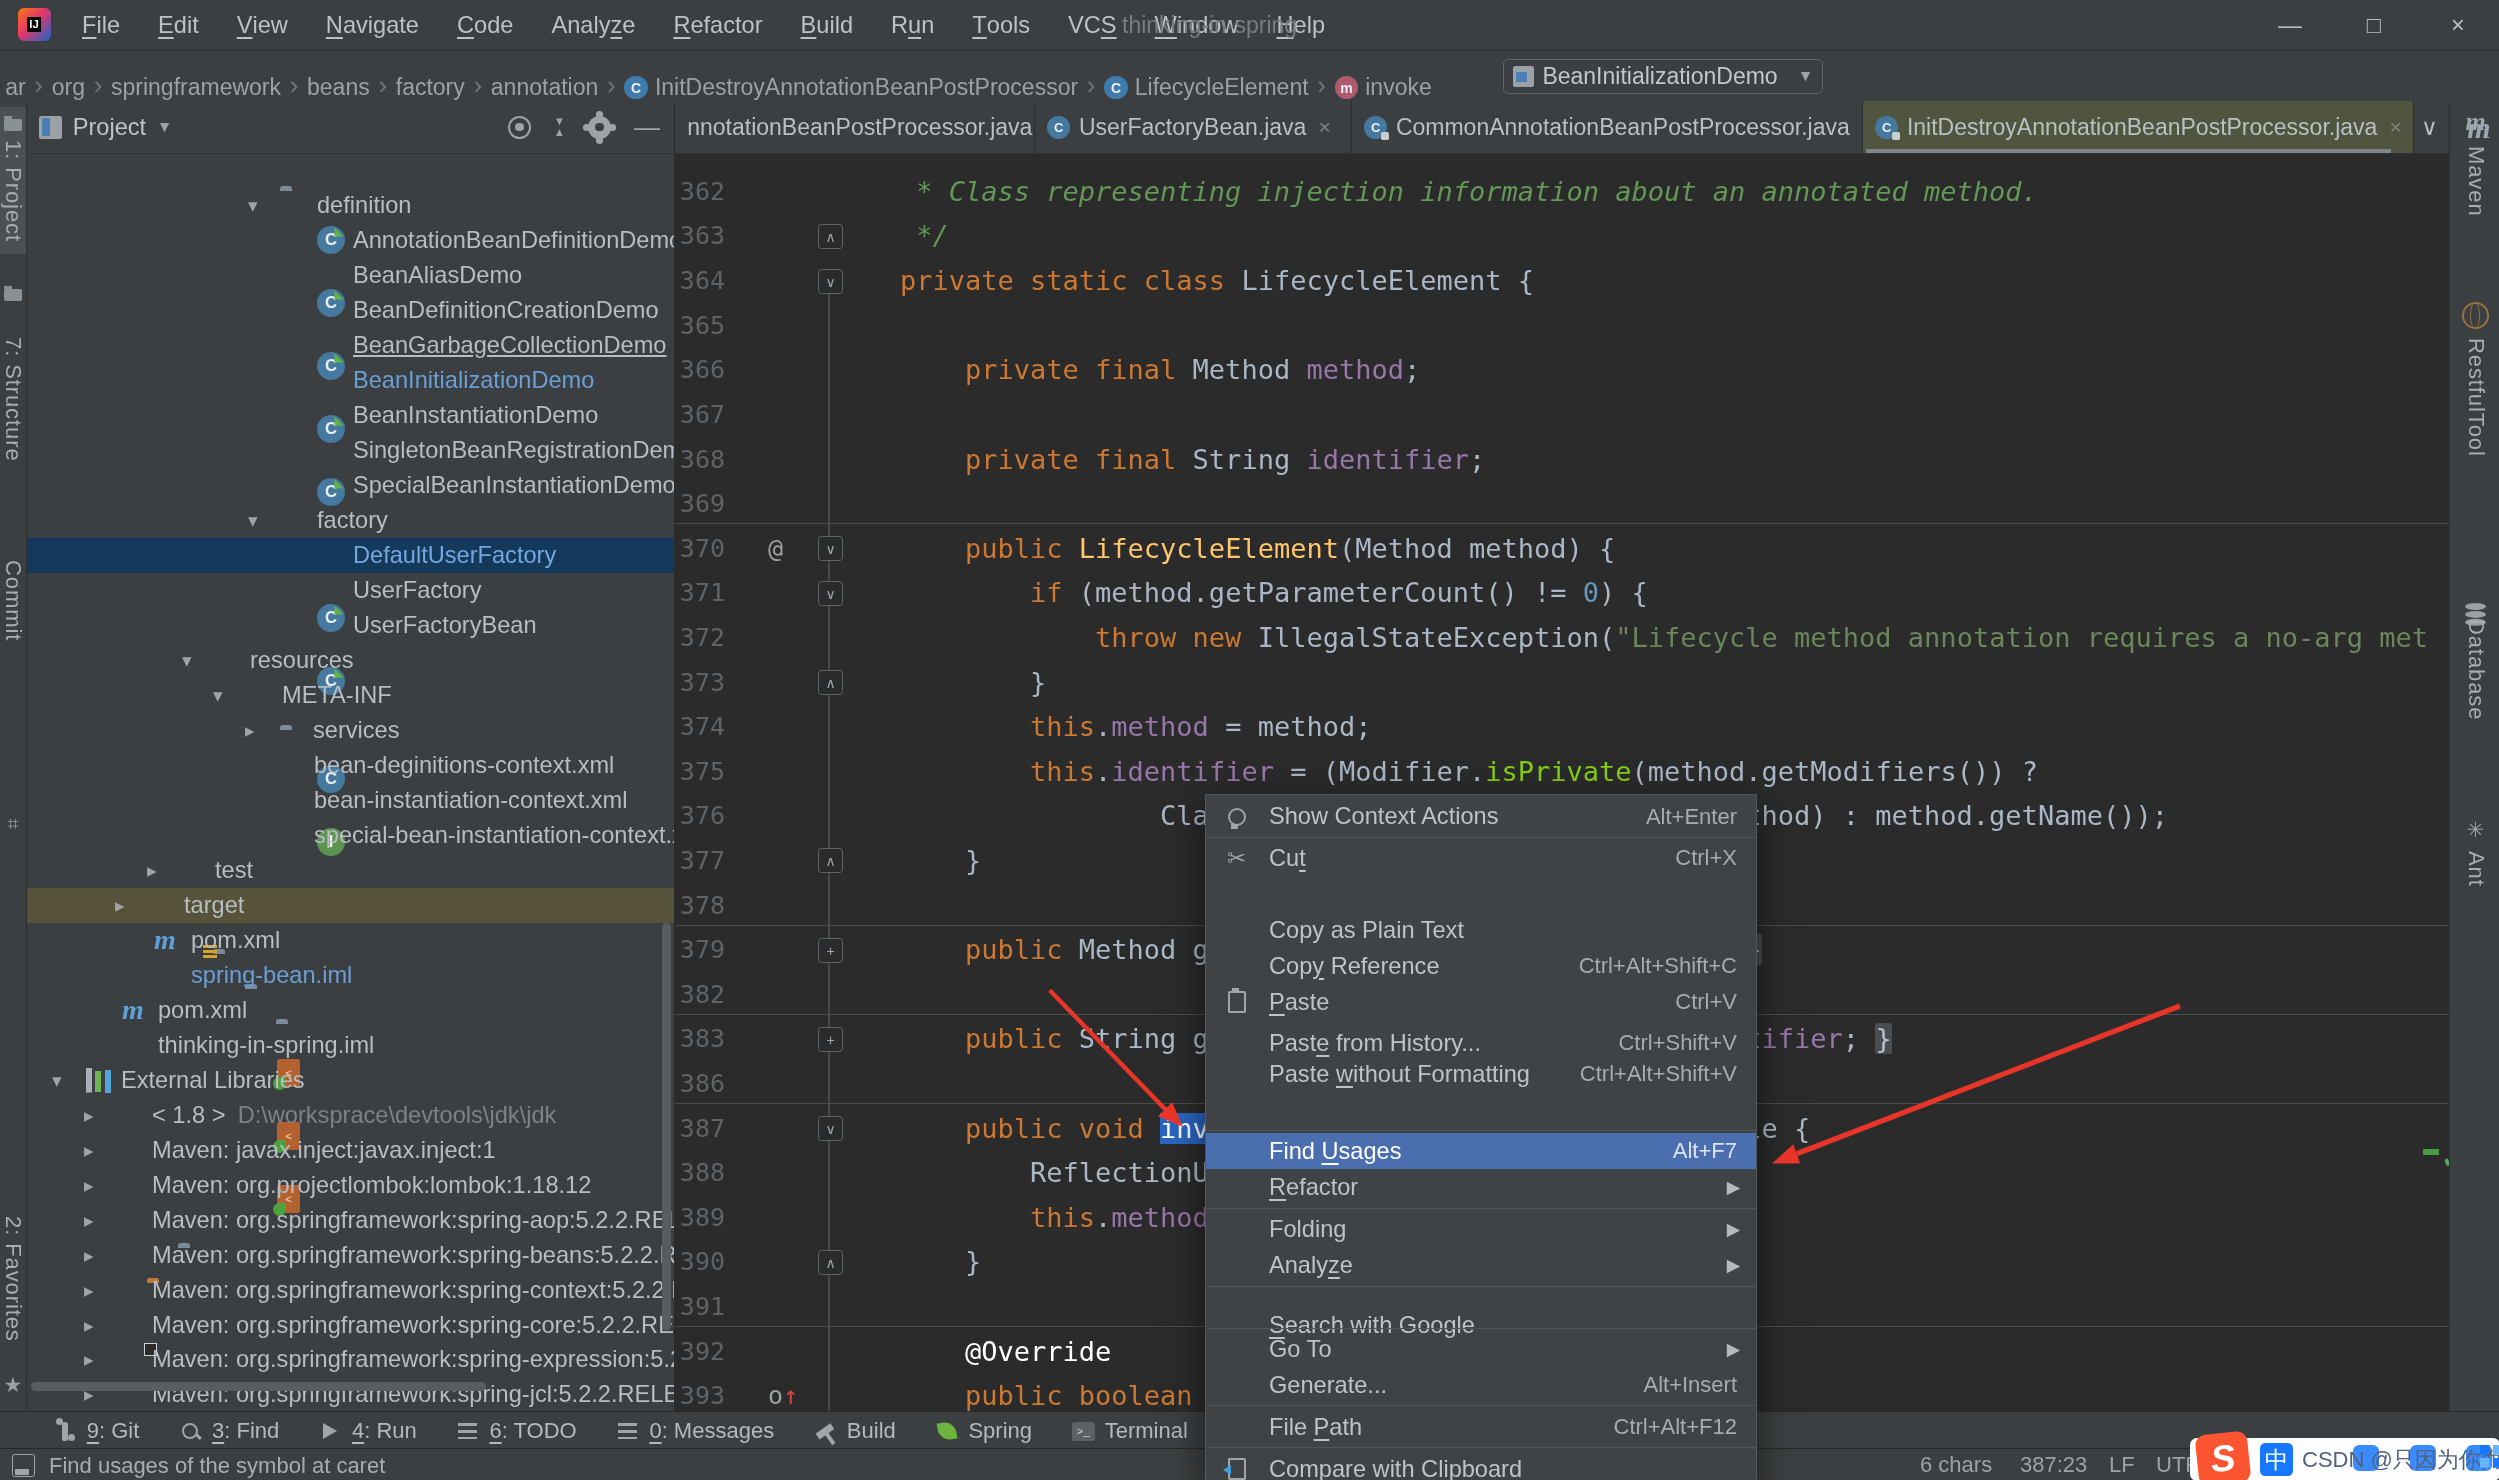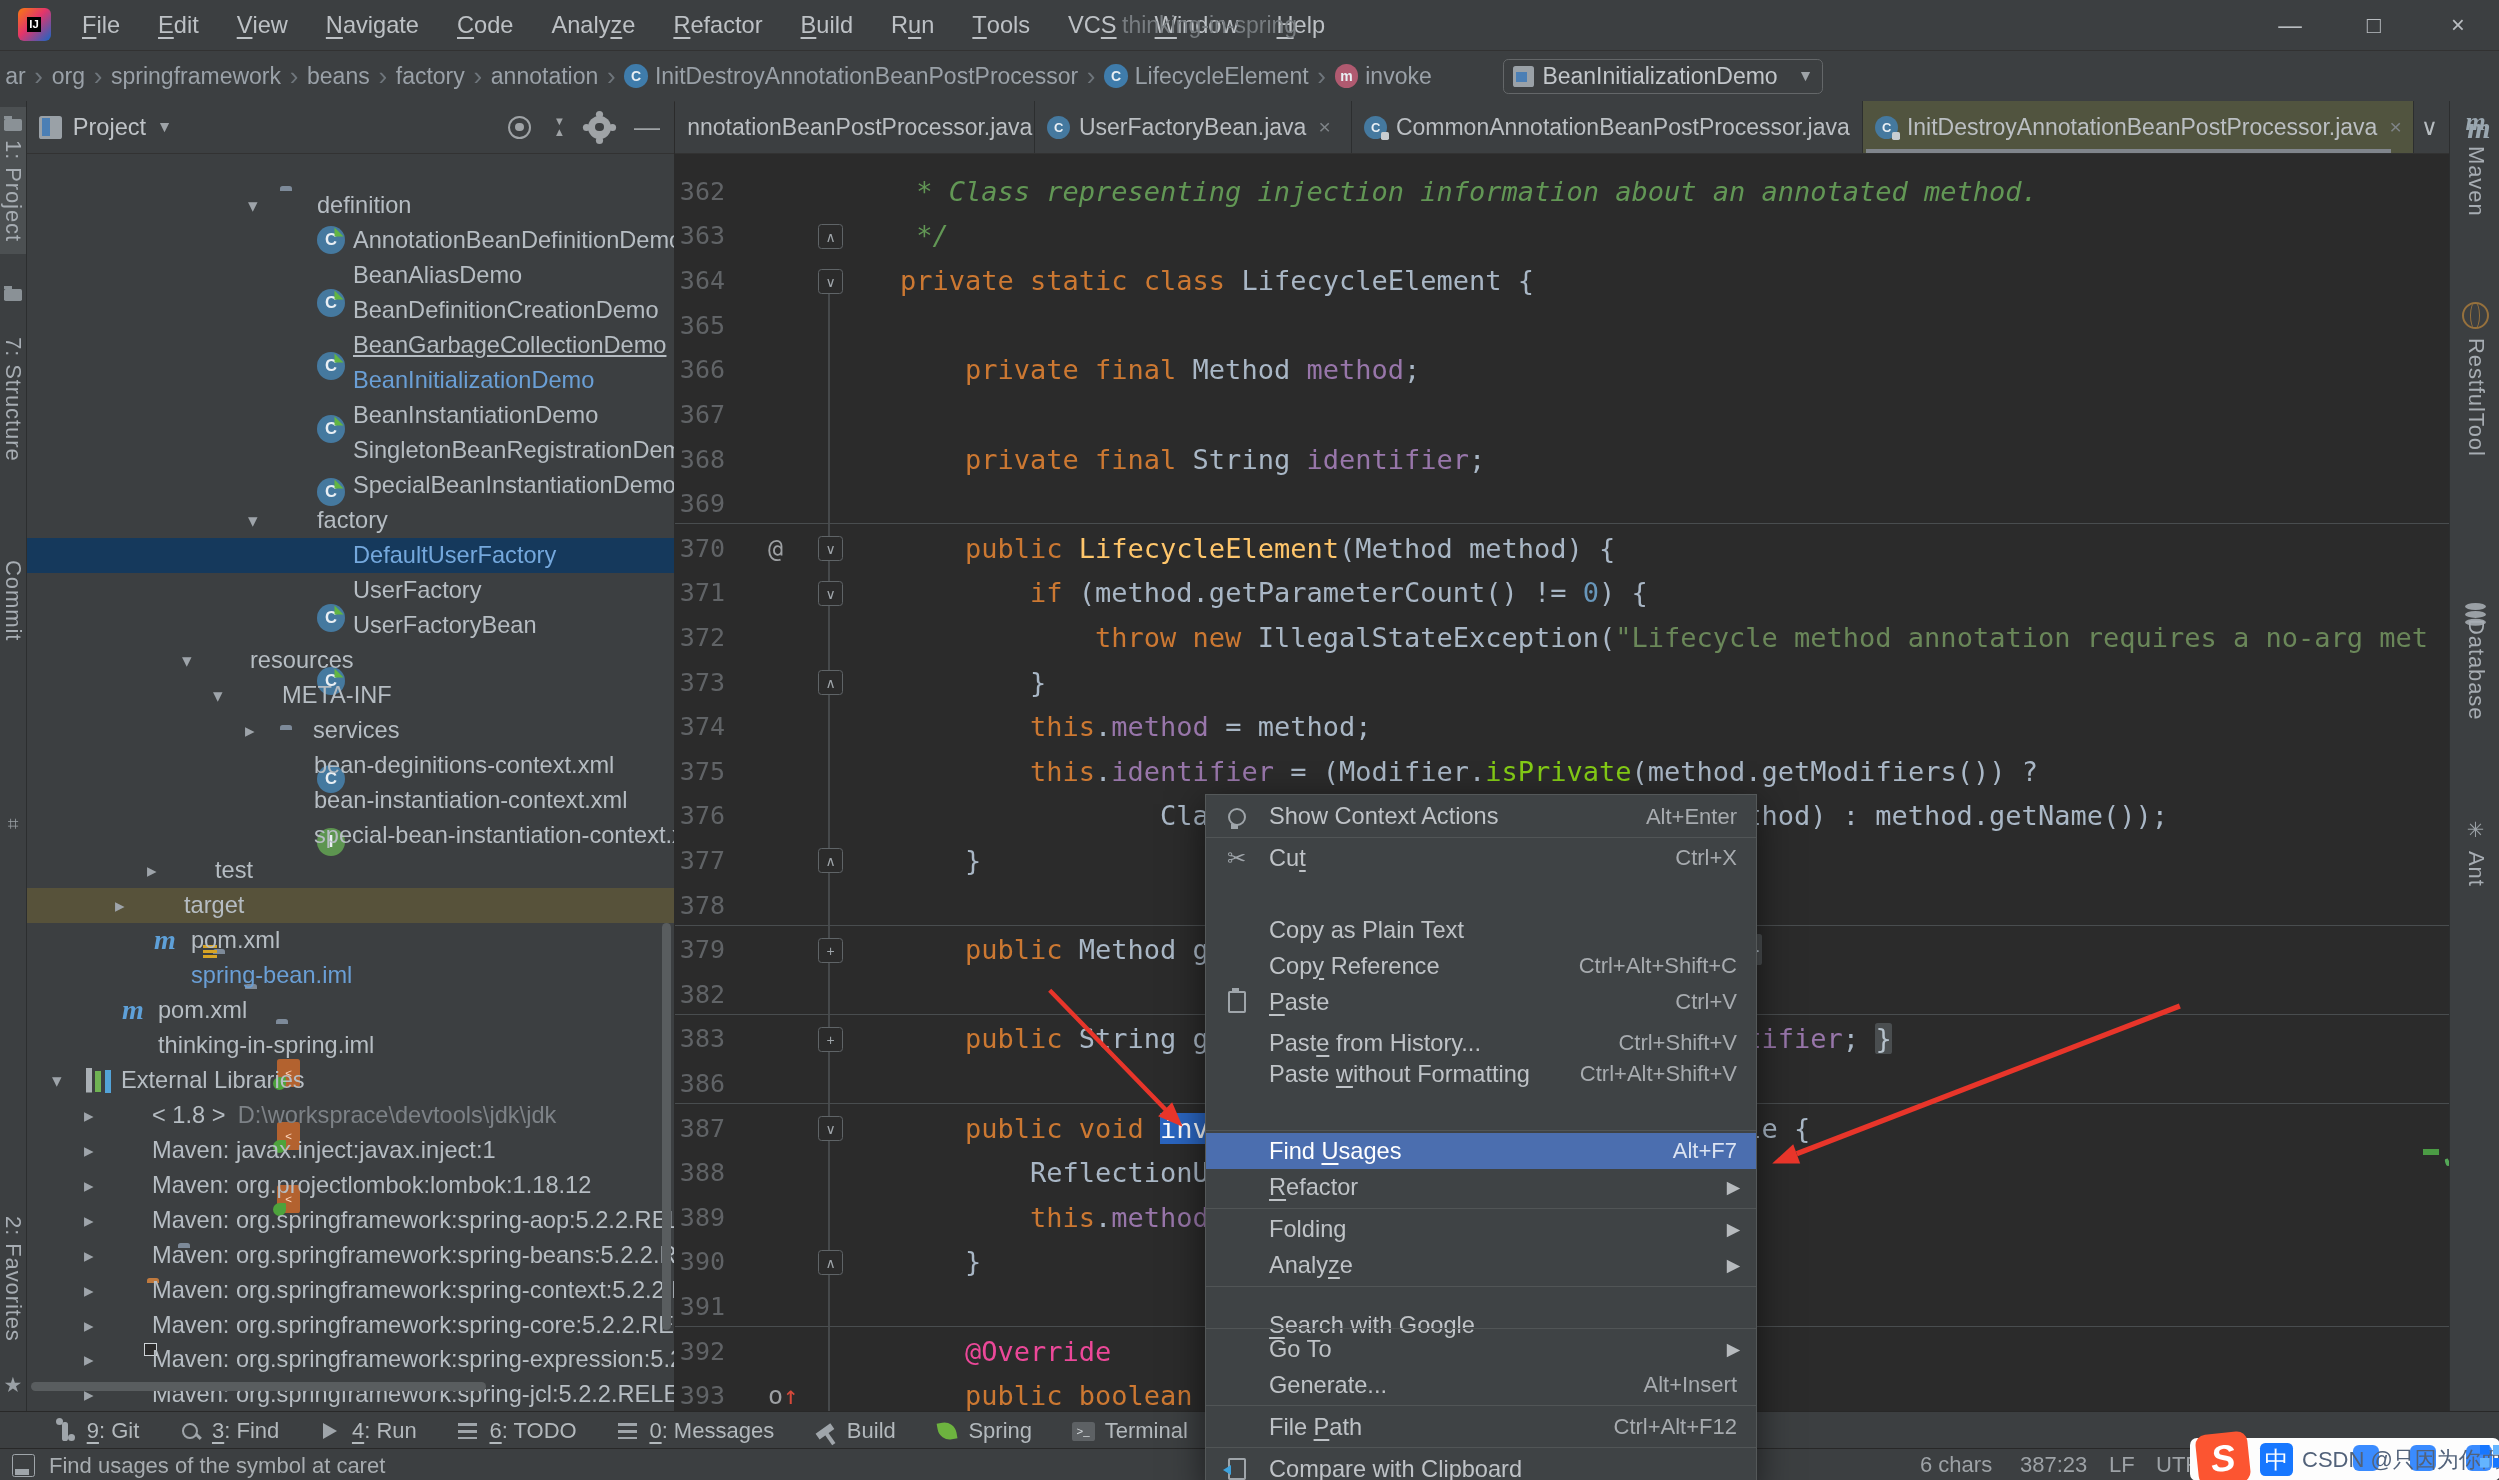--- a/index.html
+++ b/index.html
@@ -13,21 +13,21 @@
         background:linear-gradient(135deg,#f97a12 0%,#e3356b 45%,#1667c9 100%);
         display:flex;align-items:center;justify-content:center;font-weight:bold;font-size:13px;color:#fff;}
   .logo i{background:#000;color:#fff;font-style:normal;padding:1.7px 2.6px;font-size:11.4px;line-height:11.4px;}
   #menubar{position:absolute;left:63px;top:0;height:50px;display:flex;align-items:center;}
   .menu-item{padding:0 19px;font-size:23.6px;color:#bdc1c5;height:50px;display:flex;align-items:center;}
   .wintitle{position:absolute;left:1122px;top:0;height:50px;display:flex;align-items:center;font-size:23px;color:#787d81;}
   #winctrl{position:absolute;right:0;top:0;height:50px;display:flex;}
   .winbtn{width:84px;height:50px;display:flex;align-items:center;justify-content:center;font-size:23.6px;color:#b9bdc1;}
   
   .toolbar{position:absolute;left:0;top:51px;width:2500px;height:50px;background:#3c3f41;border-bottom:0.9px solid #323232;}
-  #crumbs{position:absolute;left:5.2px;top:0;height:50px;display:flex;align-items:center;font-size:23px;color:#9aa1a8;}
+  #crumbs{position:absolute;left:5.2px;top:0;height:50px;display:flex;align-items:flex-end;font-size:23px;color:#9aa1a8;}
   .crumb{display:flex;align-items:center;gap:7px;}
   .crumb-sep{color:#6f767c;font-size:26px;padding:0 8.7px;}
   .bicon{width:23.6px;height:23.6px;border-radius:50%;display:inline-flex;align-items:center;justify-content:center;
          font-size:14px;font-weight:bold;color:#e8eef3;}
   .bic-class{background:#3f7cab;}
   .bic-method{background:#b05a70;}
   .runbox{position:absolute;left:1503px;top:7.9px;width:320px;height:35px;border:1.7px solid #646769;border-radius:5.2px;
           display:flex;align-items:center;gap:8.7px;padding:0 8.7px;box-sizing:border-box;font-size:23px;color:#c3c7cb;}
   .appic{width:21px;height:21px;background:#9aa1a7;border-radius:2.6px;position:relative;}
   .appic::after{content:'';position:absolute;left:3.5px;top:6.1px;width:10.5px;height:10.5px;background:#4b7fb5;}
@@ -125,21 +125,21 @@
   .tab-active{background:#51543f;}
   .tab-strip{position:absolute;height:4.4px;background:#80858c;bottom:0;}
   .editor{position:absolute;left:675px;top:154px;width:1774px;height:1257px;background:#2b2b2b;overflow:hidden;}
   .lnum{position:absolute;left:0;width:50px;text-align:right;font-family:"DejaVu Sans Mono",monospace;font-size:25px;color:#606366;height:45px;line-height:45px;}
   .gut-at{position:absolute;left:93px;width:35px;font-family:"DejaVu Sans Mono",monospace;font-size:25px;color:#9da0a3;height:45px;line-height:45px;}
   .fmark{position:absolute;left:143px;width:23px;height:23px;border:1.7px solid #5f6467;border-radius:3.5px;color:#9fa5aa;font-size:14px;display:flex;align-items:center;justify-content:center;background:#2b2b2b;z-index:3;}
   .codeline{position:absolute;left:225px;height:45px;line-height:45px;font-family:"DejaVu Sans Mono",monospace;font-size:27px;white-space:pre;color:#a9b7c6;}
   .msep{position:absolute;left:0;width:1774px;height:0.9px;background:#494d4f;}
   .foldline{position:absolute;left:153px;top:134px;width:1.7px;height:1123px;background:#46494b;}
   .tk-kw{color:#cc7832;} .tk-pln{color:#a9b7c6;} .tk-fld{color:#9876aa;} .tk-cmt{color:#629755;font-style:italic;}
-  .tk-str{color:#6a8759;} .tk-num{color:#6897bb;} .tk-dec{color:#ffc66b;} .tk-ann{color:#ec4899;}
+  .tk-str{color:#6a8759;} .tk-num{color:#6897bb;} .tk-dec{color:#ffc66b;} .tk-ann{color:#ffffff;}
   .tk-ita{color:#84cc16;} .tk-sel{background:#2a65c0;color:#fff;} .tk-fold{background:#4a4e50;color:#b6c2cc;border-radius:2.6px;}
   
   .cmenu{position:absolute;left:1205px;top:794px;width:550px;background:#3f4345;border:0.9px solid #545859;box-shadow:0 8.7px 35px rgba(0,0,0,.55);z-index:20;}
   .mi{position:absolute;left:0;width:550px;height:36px;display:flex;align-items:center;font-size:23.6px;color:#bfc3c7;}
   .mi-sel{background:#4b6eaf;color:#fff;}
   .mi .icn{position:absolute;left:15.7px;width:30px;display:flex;justify-content:center;}
   .mi .lab{position:absolute;left:63px;white-space:nowrap;}
   .mi .sc{position:absolute;right:19px;font-size:22px;color:#a7abaf;}
   .mi-sel .sc{color:#dbe3f2;}
   .mi .sub{position:absolute;right:15.7px;color:#b6babd;font-size:17.5px;}

